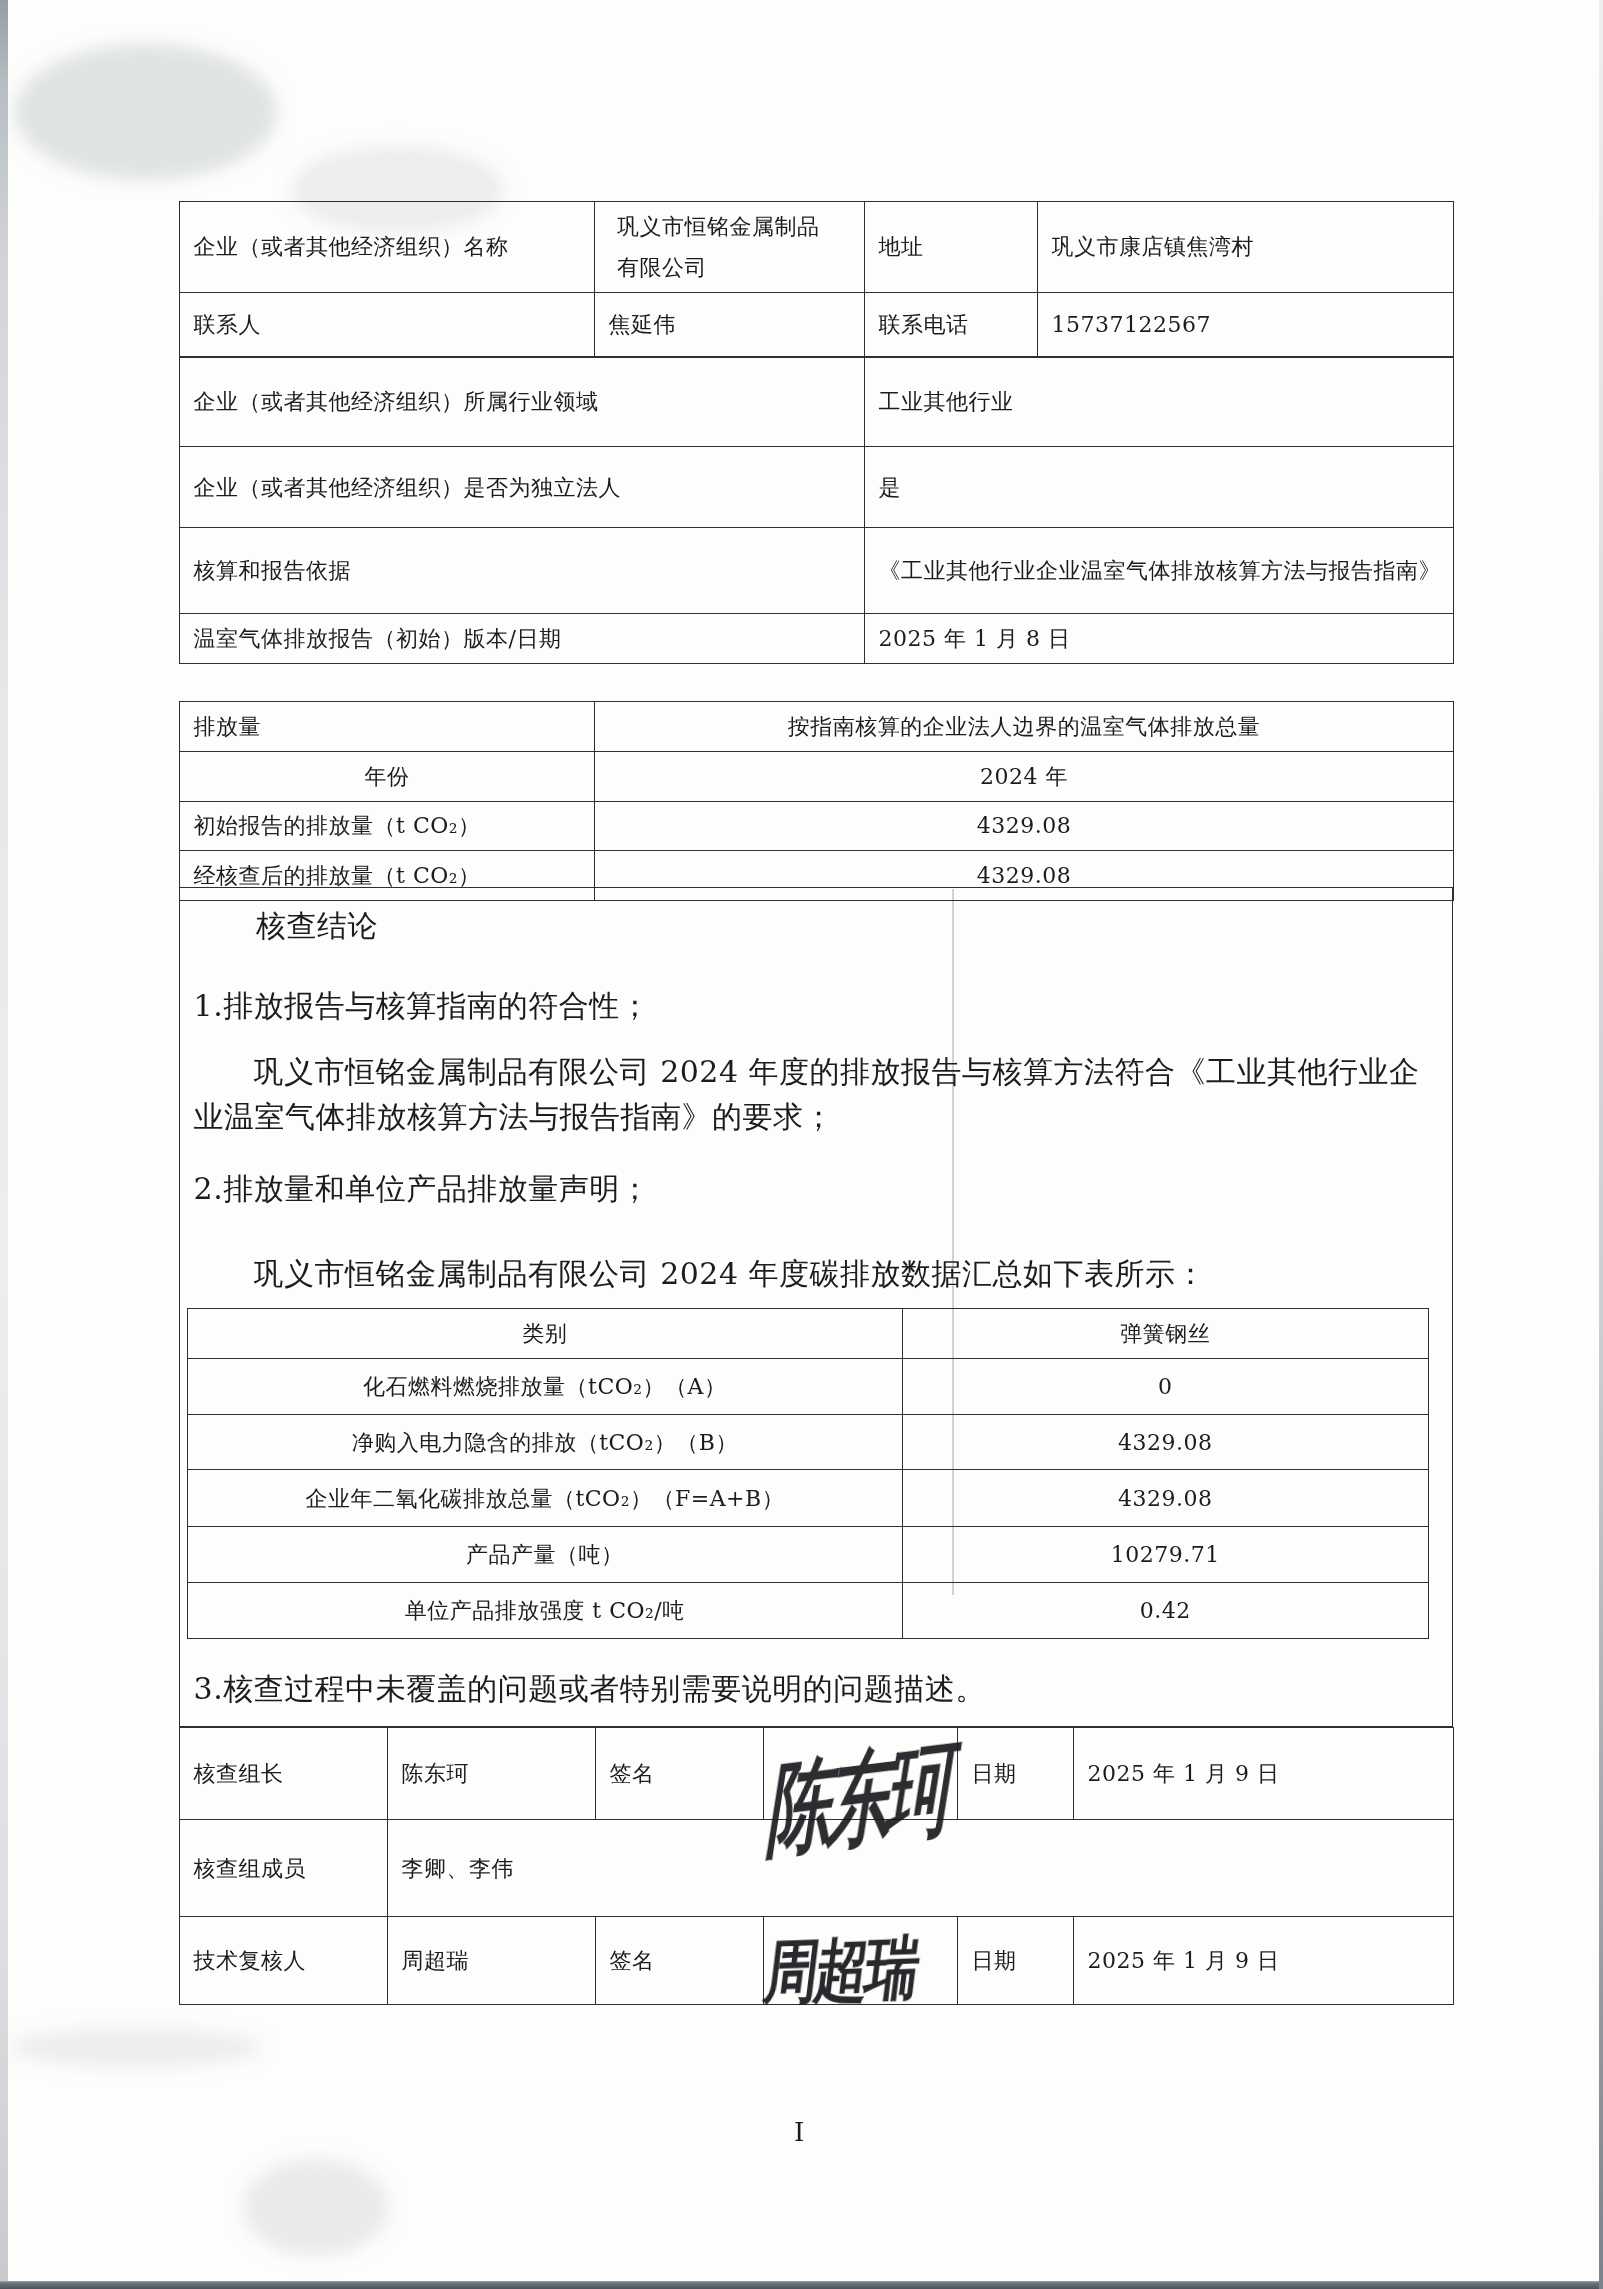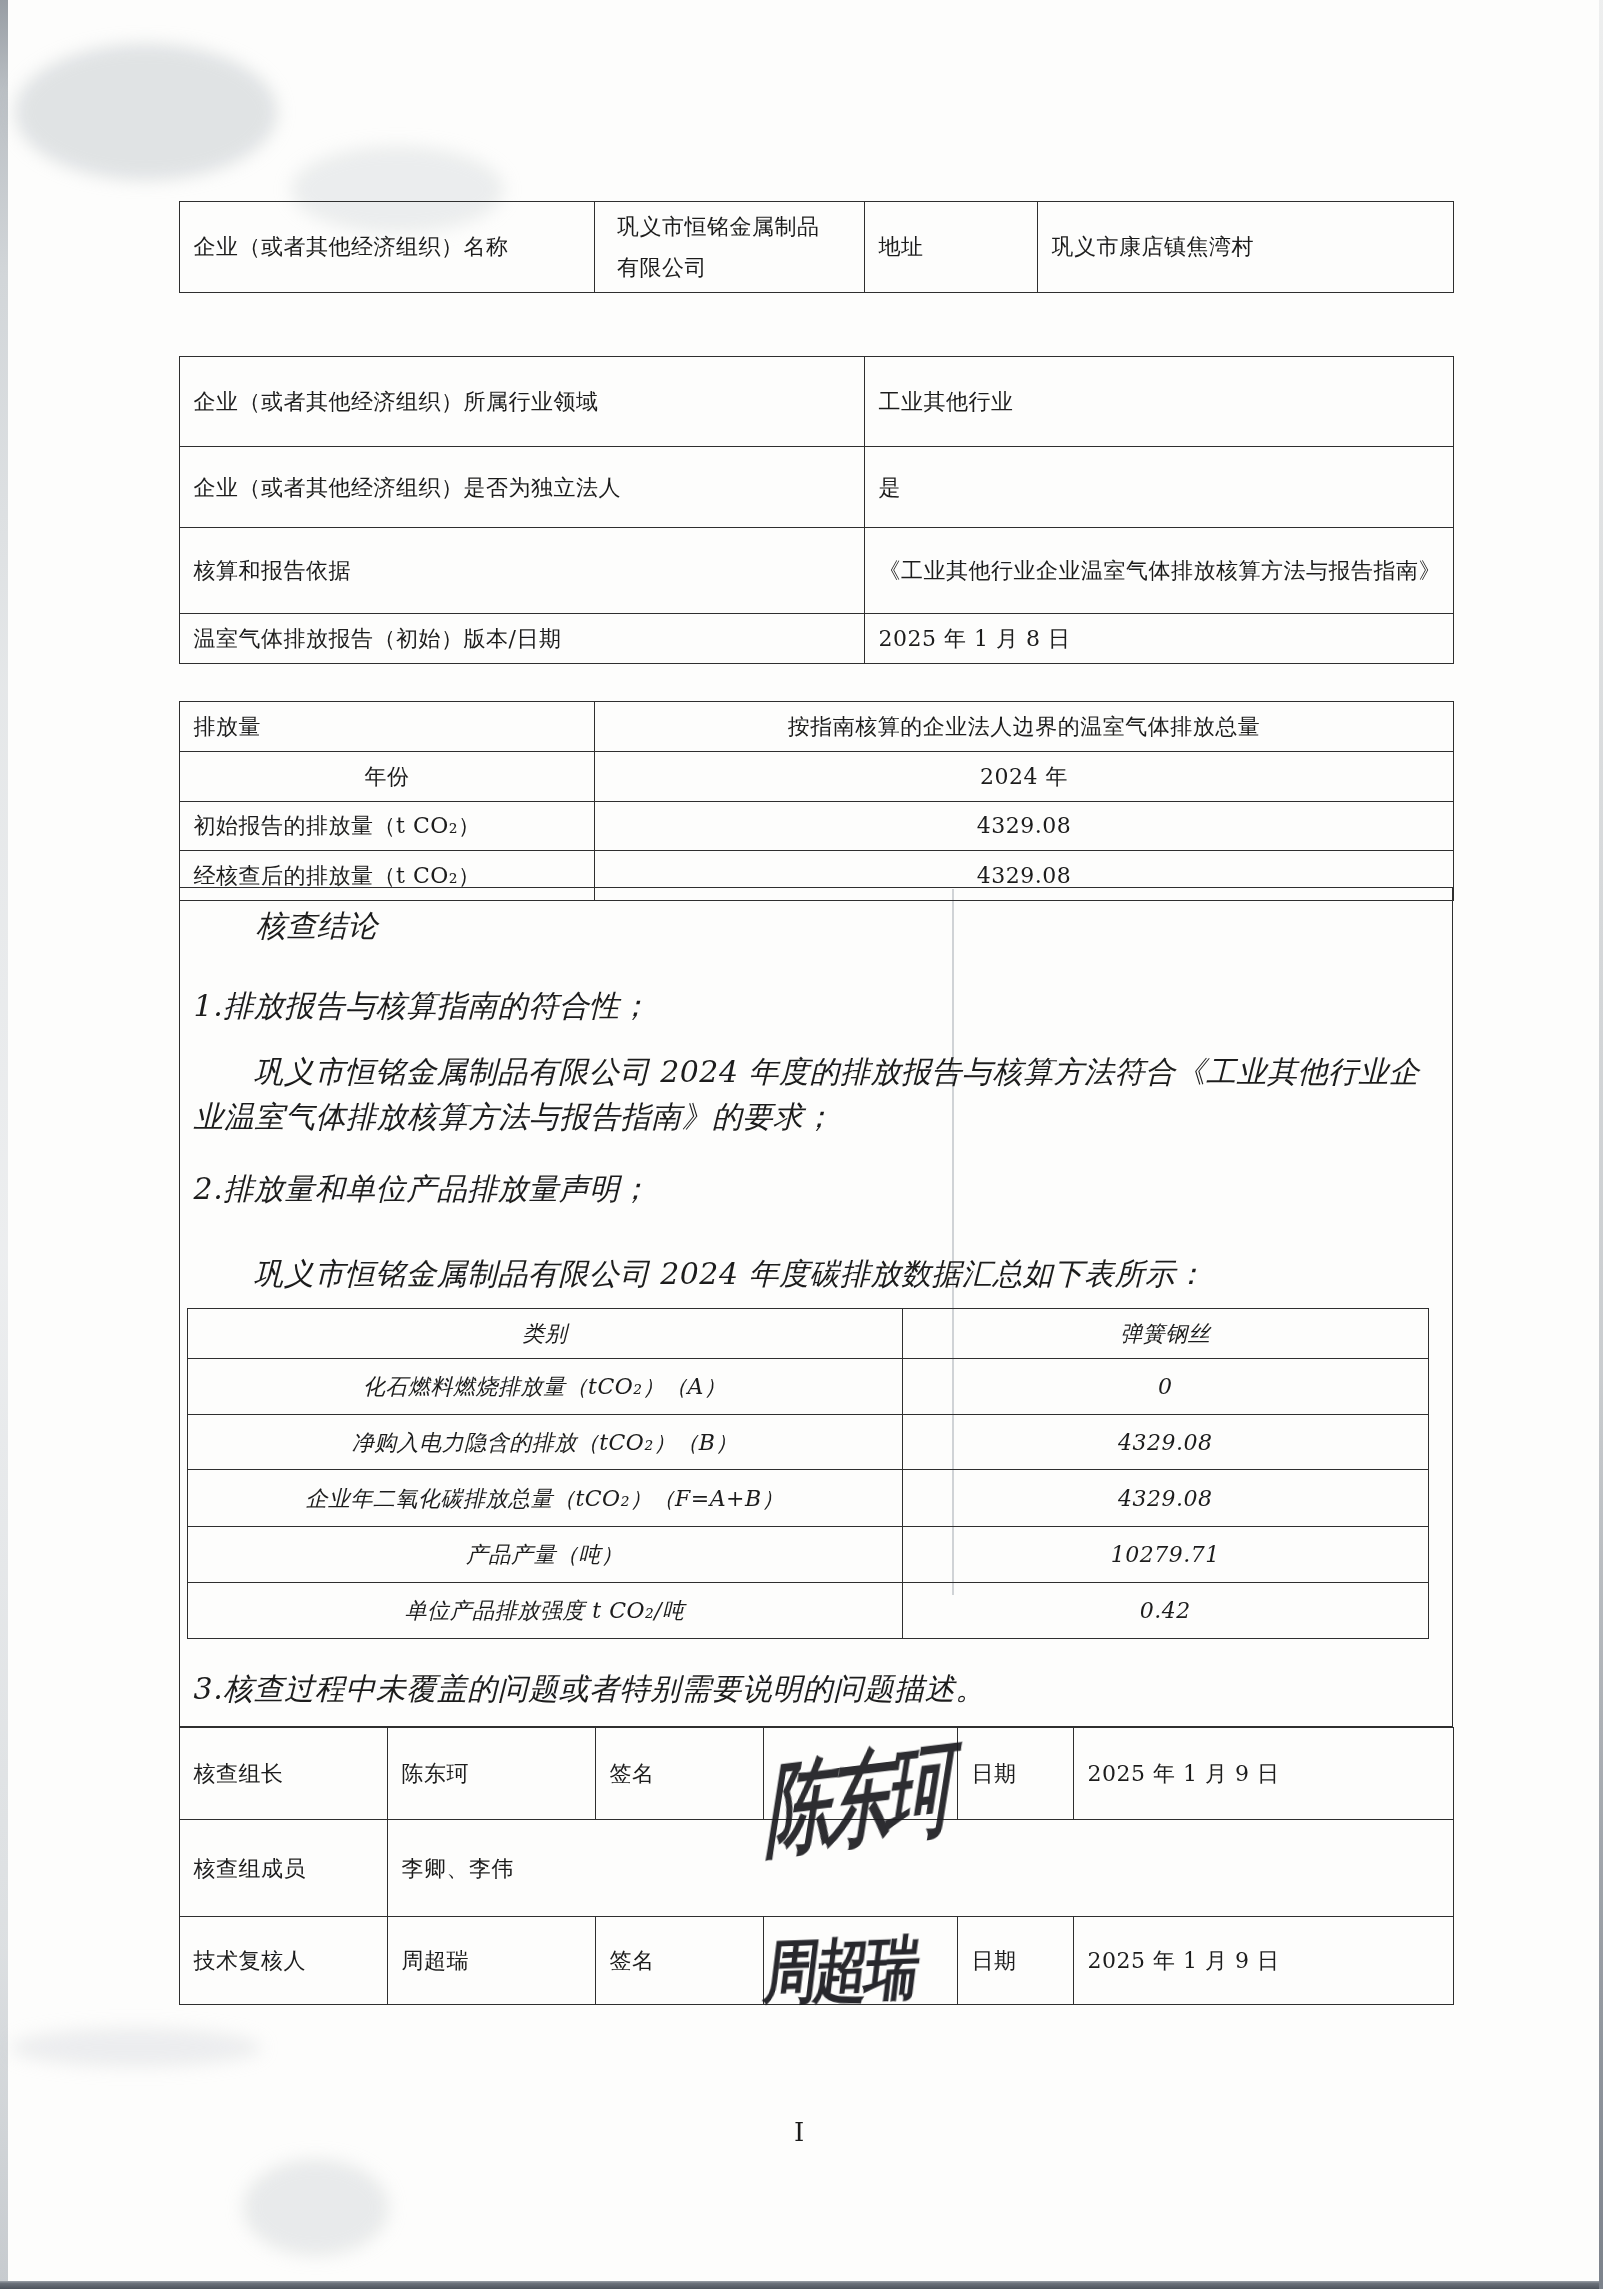--- a/index.html
+++ b/index.html
@@ -27,21 +27,21 @@
     background:rgba(152,160,168,.45); }
   
   table { position:absolute; border-collapse:collapse; table-layout:fixed;
     font-size:22px; line-height:41px; }
   td { border:1.9px solid #2f2f2f; vertical-align:middle; padding:3.9px 11.6px 3.9px 13.6px;
     overflow:hidden; }
   .c { text-align:center; padding-left:4px; padding-right:3.9px; }
   .wrap-tight { padding-right:41px;padding-left:22px; }
   
   .concl { position:absolute; left:179px; top:887px; width:1274px; height:840px;
-    border:1.9px solid #2f2f2f; font-size:30px; line-height:45px; overflow:hidden;font-style:italic; }
+    border:1.9px solid #2f2f2f; font-size:30px; line-height:45px; overflow:hidden; }
   .concl-title { margin:14.6px 0 0 76px; }
   .concl-item1 { margin:35px 0 0 13.6px; }
   .concl-para { margin-top:21.3px; padding:0 11.6px 0 13.6px; text-indent:2em; }
   .concl-item2 { margin:27px 0 0 13.6px; }
   .concl-para2 { margin-top:40px; padding-left:13.6px; text-indent:2em; }
   .concl-item3 { margin:27px 0 0 13.6px; }
   .concl-para3 { margin-top:19.4px; padding:0 11.6px 0 13.6px; text-indent:2em; }
   .inner-table { position:relative; margin:12.6px 0 0 6.8px; left:0; top:0; }
   .inner-table td { padding:3.9px 7.8px; }
   
@@ -74,20 +74,26 @@
         <col style="width:173px">
         <col style="width:416px">
       </colgroup>
     <tbody>
         <tr style="height:90px">
       <td>企业（或者其他经济组织）名称</td>
       <td class="wrap-tight">巩义市恒铭金属制品有限公司</td>
       <td>地址</td>
       <td>巩义市康店镇焦湾村</td>
     </tr>
+    <tr style="height:65px">
+      <td>联系人</td>
+      <td>焦延伟</td>
+      <td>联系电话</td>
+      <td>15737122567</td>
+    </tr>
   </tbody>
     </table>
 
   <table style="left:179px; top:356px; width:1274px;">
     <colgroup>
         <col style="width:685px">
         <col style="width:589px">
       </colgroup>
     <tbody>
         <tr style="height:90px">

